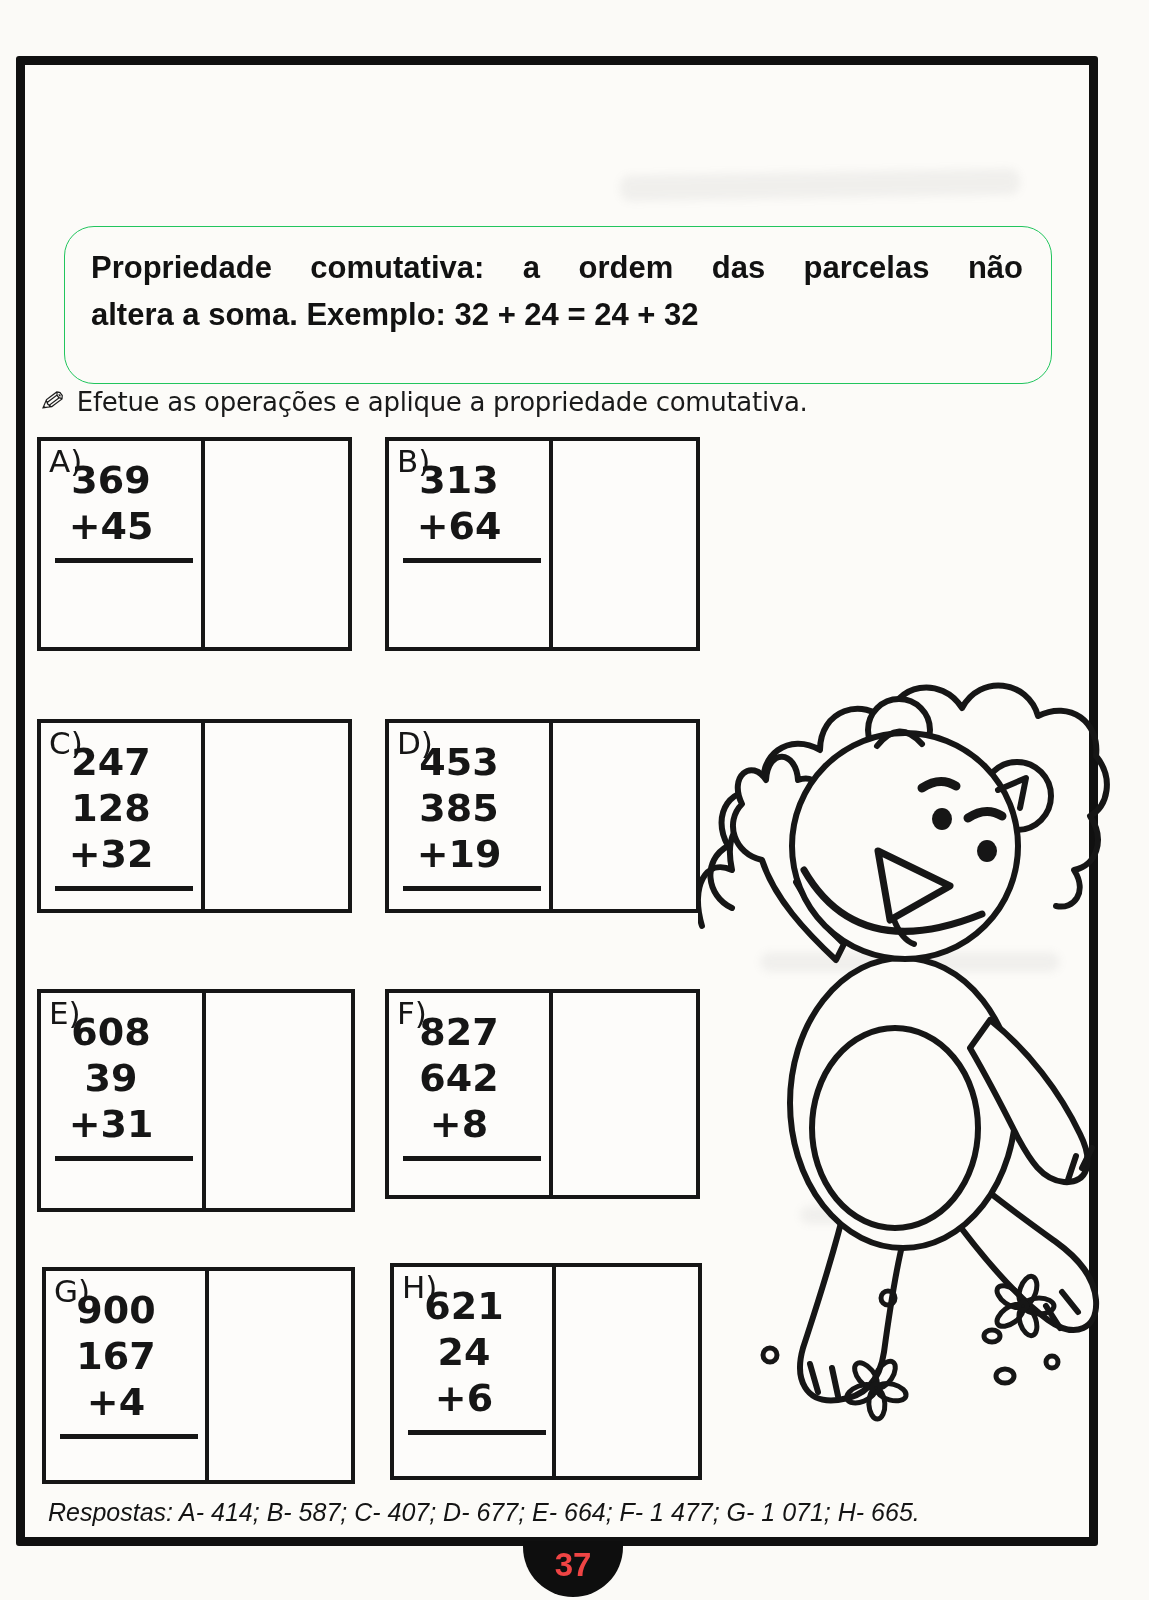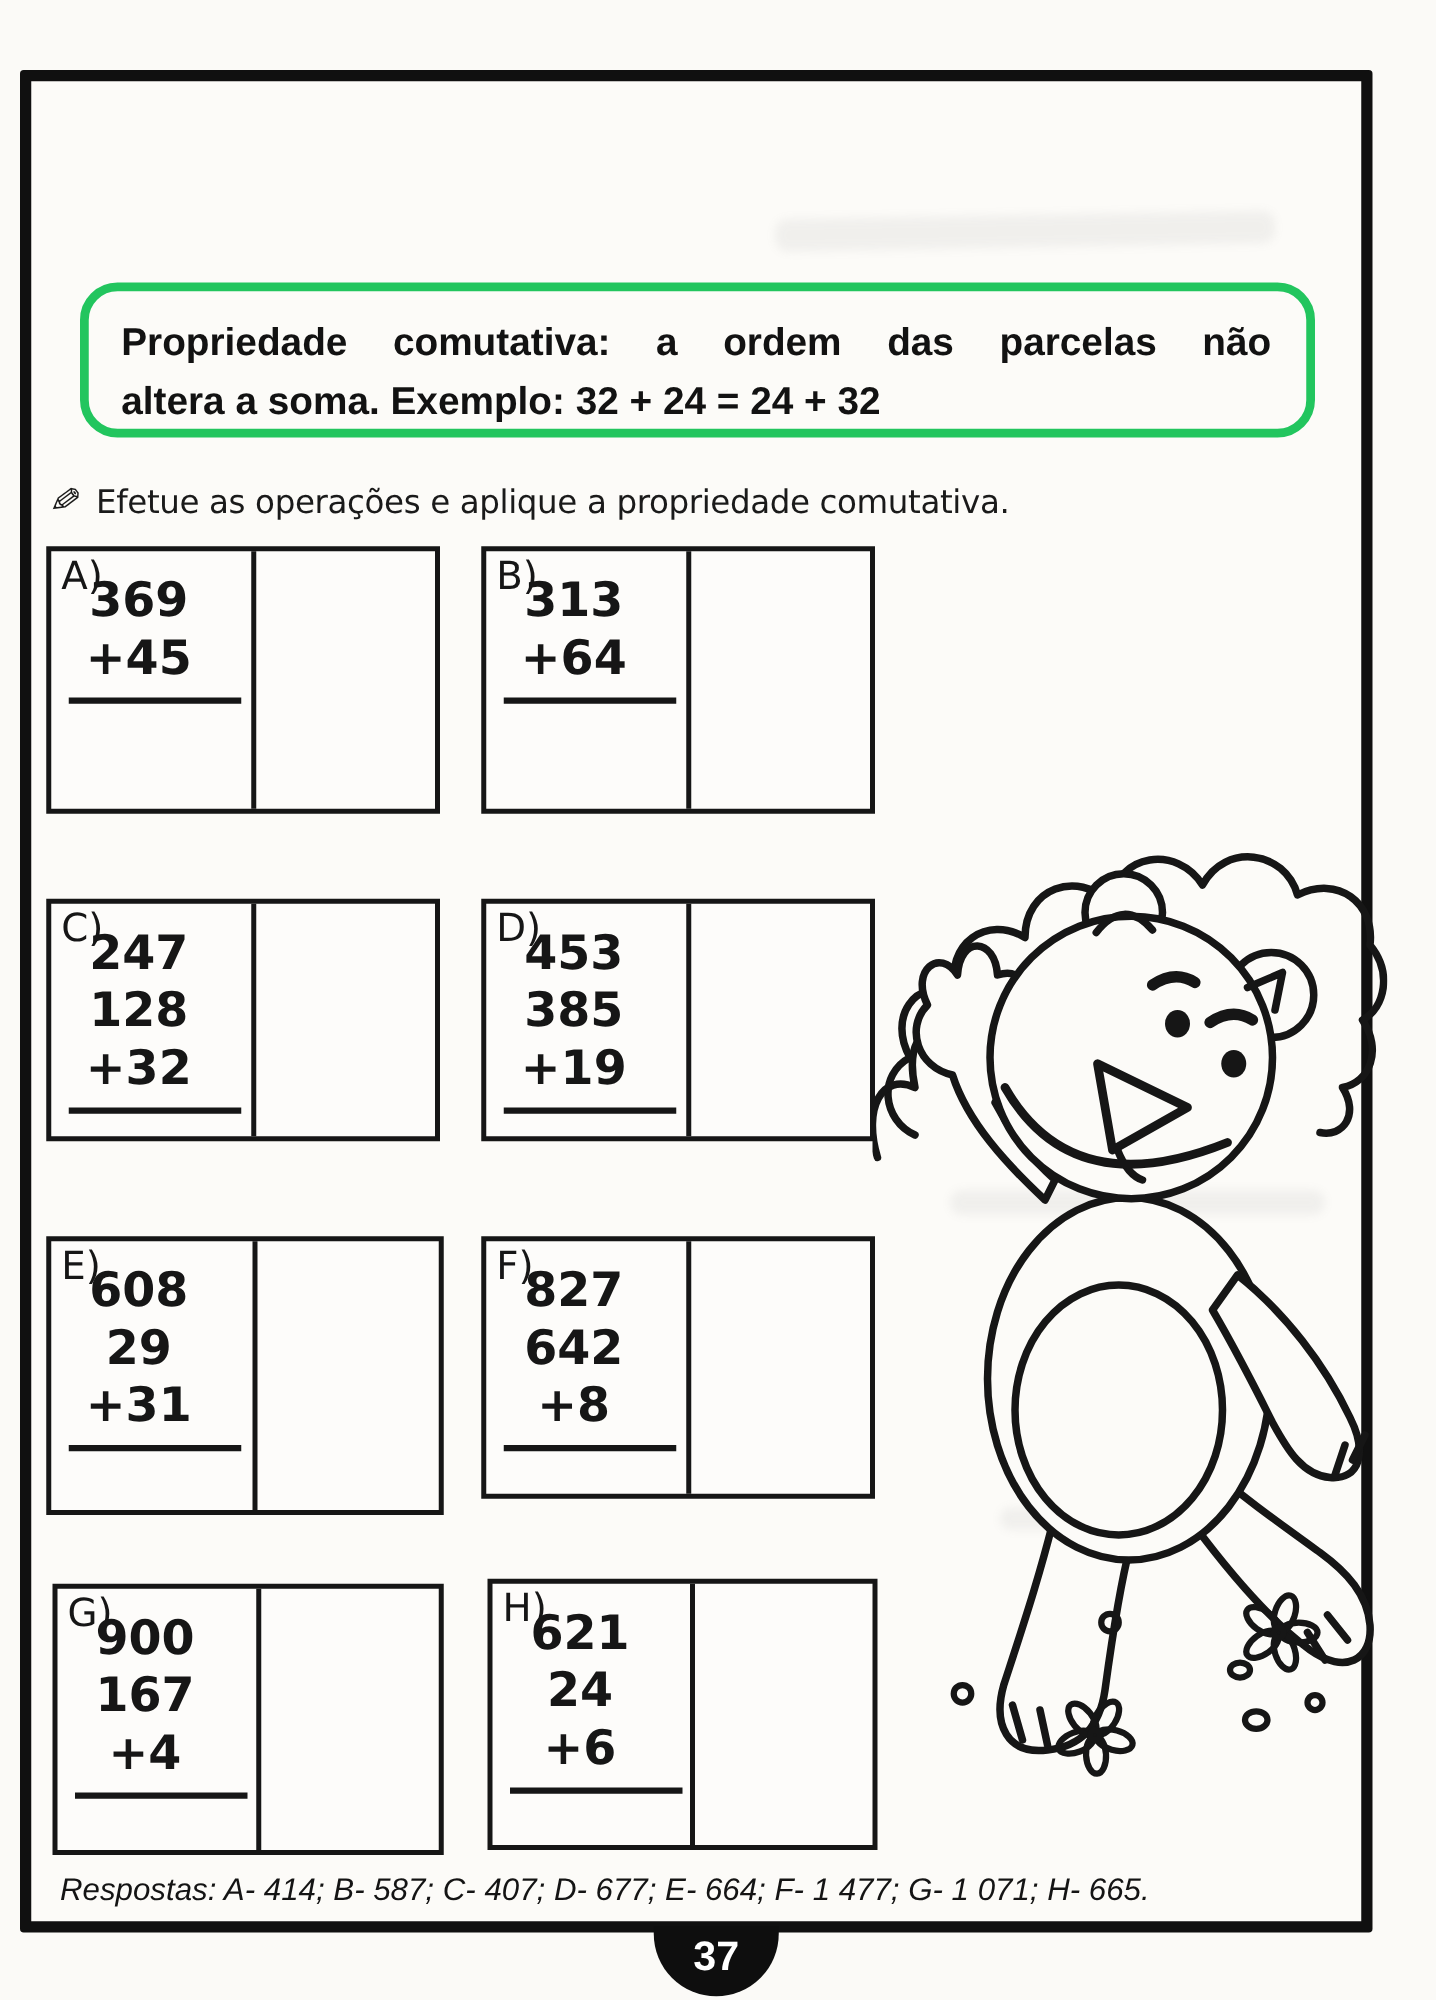--- a/index.html
+++ b/index.html
@@ -16,22 +16,22 @@
   
   .title { position:absolute; left:30px; width:1060px; top:62px; text-align:center; }
   .title-line {
     font-weight:bold; line-height:82px; color:#ffffff;
     -webkit-text-stroke:3.5px #1c1c1c; text-shadow:0 0 1px #1c1c1c, 0 0 2px #1c1c1c;
   }
   .title-line.l1 { font-size:76px; letter-spacing:10px; }
   .title-line.l2 { font-size:76px; letter-spacing:3px; }
   
   .info-box {
-    position:absolute; left:64px; top:226px; width:988px; height:124px;
-    border:7px solid #22c55e; border-radius:30px; box-sizing:border-box;
+    position:absolute; left:64px; top:226px; width:988px; height:158px;
+    border:1px solid #22c55e; border-radius:30px; box-sizing:border-box;
     padding:17px 28px 0 26px; background:#fcfbf8;
   }
   .info-line {
     font-family:"Liberation Sans", sans-serif; font-weight:bold;
     font-size:31px; line-height:47px; color:#121212;
   }
   .info-line.j { text-align:justify; text-align-last:justify; }
   
   .instruction {
     position:absolute; left:40px; top:384px; font-size:26px; letter-spacing:-0.3px;
@@ -55,21 +55,21 @@
   .answers {
     position:absolute; left:48px; top:1498px; width:1000px;
     font-family:"Liberation Sans", sans-serif; font-style:italic;
     font-size:25px; color:#141414;
   }
   .page-bubble {
     position:absolute; left:523px; top:1541px; width:100px; height:56px;
     background:#0e0e0e; border-radius:0 0 54px 54px; text-align:center;
   }
   .page-bubble span {
-    color:#ffffff; font-weight:bold; font-size:33px; line-height:48px;
+    color:#ef4444; font-weight:bold; font-size:33px; line-height:48px;
     font-family:"Liberation Sans", sans-serif;
   }
   
   .bear-wrap { position:absolute; left:698px; top:648px; width:412px; height:815px; }
   
   .smudge {
     position:absolute; background:#8d8d8d; opacity:0.10;
     filter:blur(4px); border-radius:10px; pointer-events:none;
   }
 </style>
@@ -171,21 +171,21 @@
   <div class="ex-box" style="left:37px; top:989px; width:318px; height:223px;">
     <div class="ex-divider"></div>
     <span class="ex-label">E)</span>
     <div class="ex-problem">
       <div class="ex-row">
           <span class="ex-sign"></span>
           <span class="ex-val">608</span>
         </div>
       <div class="ex-row">
           <span class="ex-sign"></span>
-          <span class="ex-val">29</span>
+          <span class="ex-val">39</span>
         </div>
       <div class="ex-row">
           <span class="ex-sign">+</span>
           <span class="ex-val">31</span>
         </div>
       <div class="ex-sumline"></div>
     </div>
   </div>
 
   <div class="ex-box" style="left:385px; top:989px; width:315px; height:210px;">

